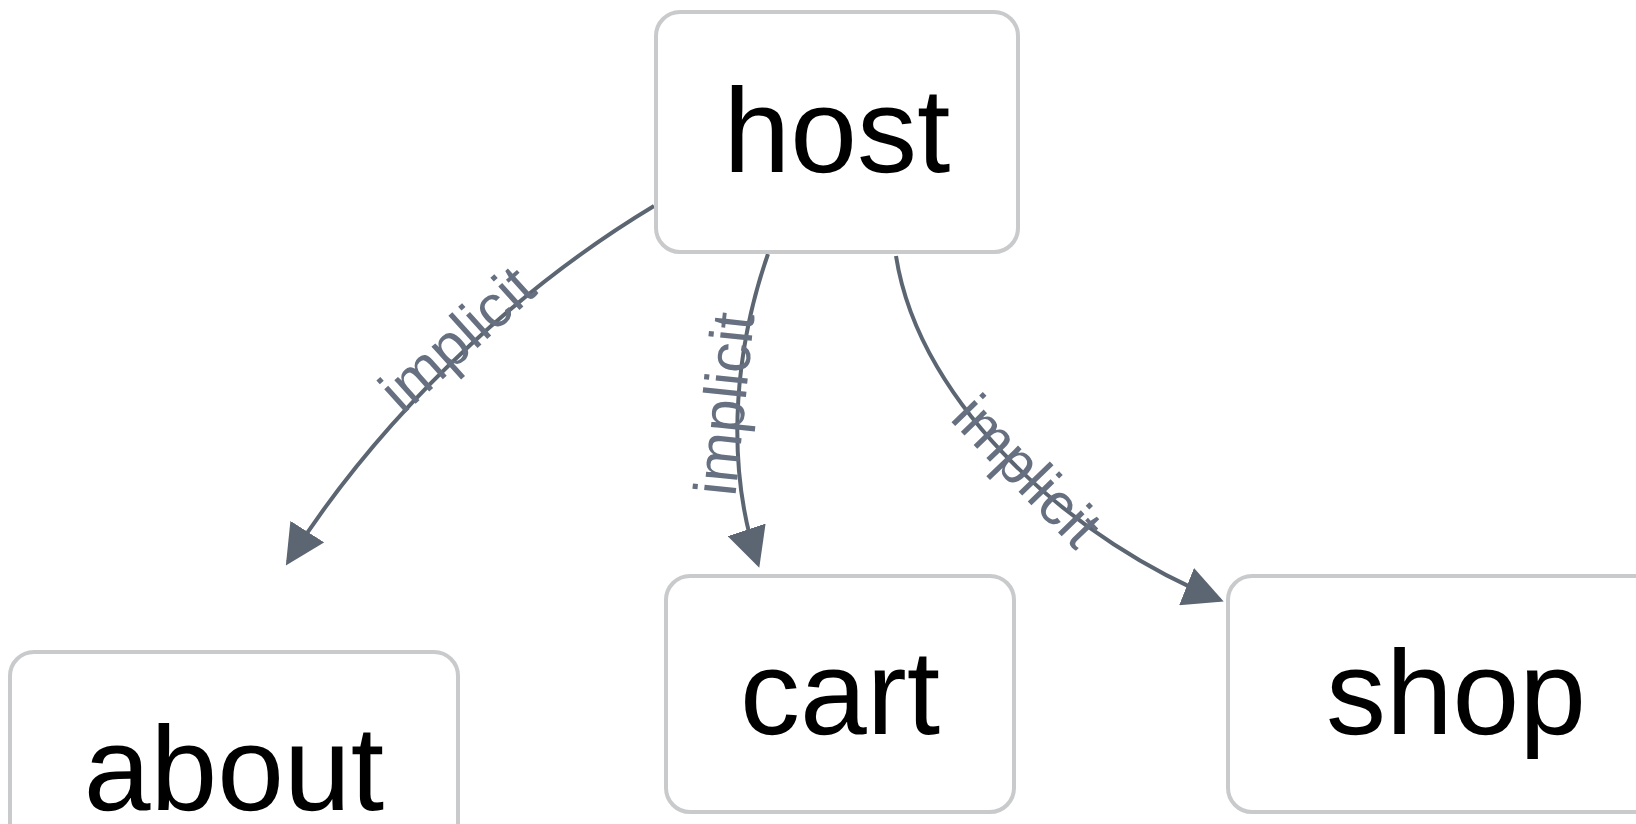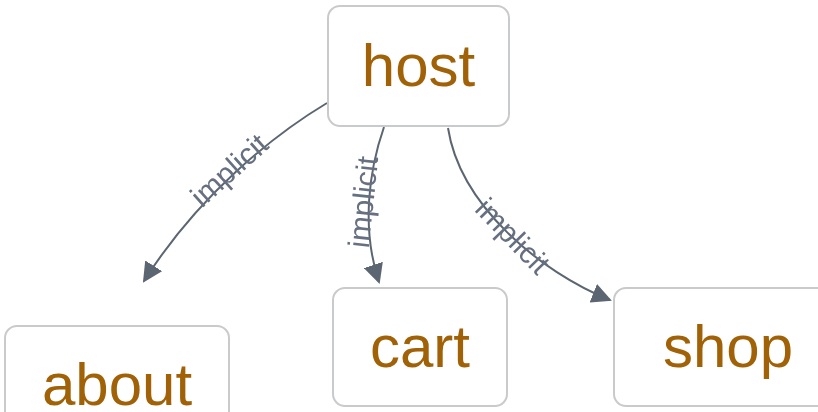--- a/index.html
+++ b/index.html
@@ -36,21 +36,21 @@
   }
   .node {
     position: absolute;
     box-sizing: border-box;
     background: #ffffff;
     border: 2px solid #c9cacc;
     border-radius: 13px;
     display: flex;
     align-items: center;
     justify-content: center;
-    color: #a16207;
+    color: #000000;
     font-size: 60px;
     line-height: 1;
   }
   .node-host  { left: 327px; top: 5px;   width: 183px; height: 122px; }
   .node-about { left: 4px;   top: 287px; width: 226px; height: 120px; margin-top: 38px; }
   .node-cart  { left: 332px; top: 287px; width: 176px; height: 120px; text-align: center; }
   .node-shop  { left: 613px; top: 287px; width: 230px; height: 120px; }
 </style>
 </head>
 <body>

